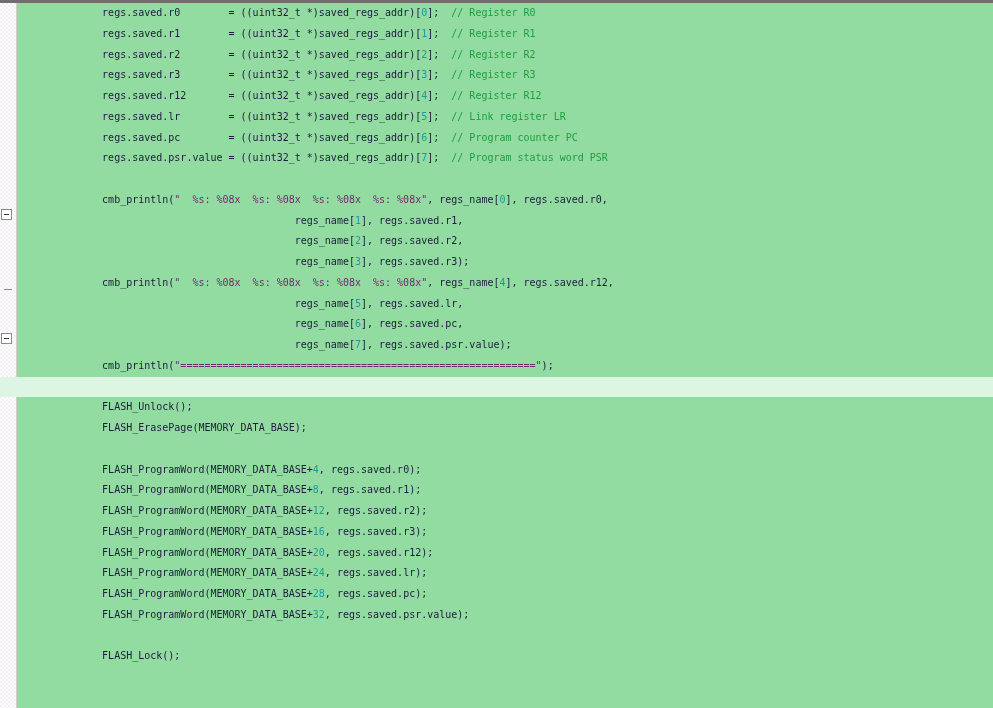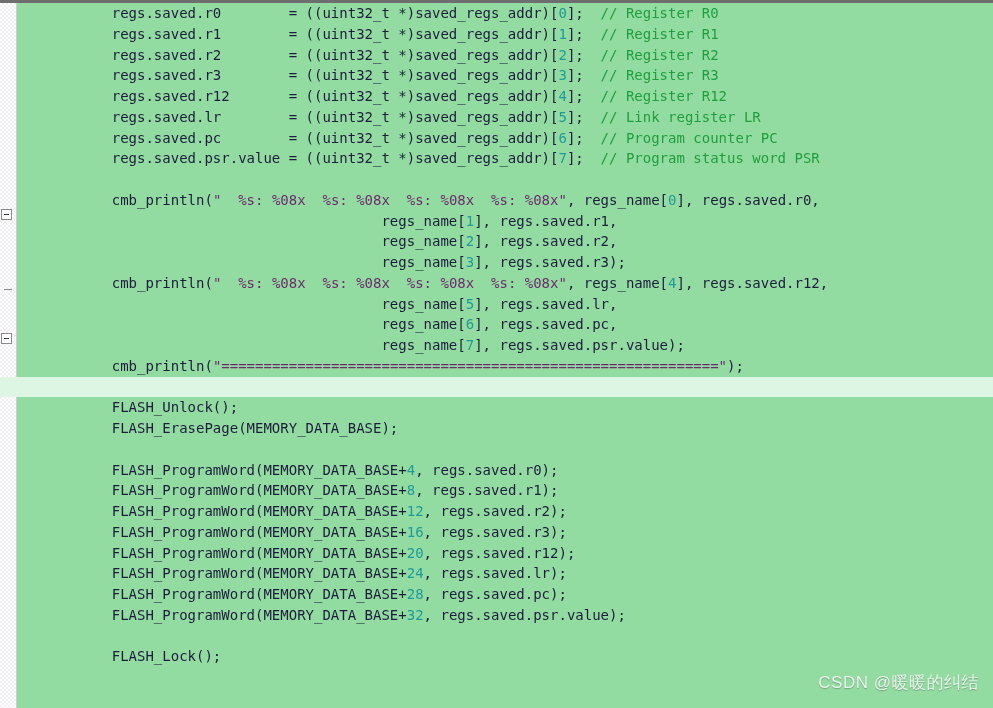--- a/index.html
+++ b/index.html
@@ -77,21 +77,21 @@
   }
 
   
   .code {
     position: absolute;
     top: 3px;
     left: 18px;
     width: 975px;
     height: 627px;
     font-family: "DejaVu Sans Mono", monospace;
-    font-size: 14px;
+    font-size: 10px;
     line-height: 20.75px;
     white-space: pre;
     color: #1c1c3c;
   }
 
   .line {
     height: 20.75px;
     position: relative;
     padding-left: 60px;
     box-sizing: border-box;
@@ -129,14 +129,13 @@
 
   <div class="gutter">
     <div class="fold-box" style="top:206px;"></div>
     <div class="fold-tick" style="top:286px;"></div>
     <div class="fold-box" style="top:330px;"></div>
     <div class="fold-tick" style="top:392px;"></div>
   </div>
 
   <div class="code" id="code-surface"><div class="line"><span class="tok-plain">    </span><span class="tok-plain">regs.saved.r0        = ((uint32_t *)saved_regs_addr)[</span><span class="tok-num">0</span><span class="tok-plain">];  </span><span class="tok-cmt">// Register R0</span></div><div class="line"><span class="tok-plain">    </span><span class="tok-plain">regs.saved.r1        = ((uint32_t *)saved_regs_addr)[</span><span class="tok-num">1</span><span class="tok-plain">];  </span><span class="tok-cmt">// Register R1</span></div><div class="line"><span class="tok-plain">    </span><span class="tok-plain">regs.saved.r2        = ((uint32_t *)saved_regs_addr)[</span><span class="tok-num">2</span><span class="tok-plain">];  </span><span class="tok-cmt">// Register R2</span></div><div class="line"><span class="tok-plain">    </span><span class="tok-plain">regs.saved.r3        = ((uint32_t *)saved_regs_addr)[</span><span class="tok-num">3</span><span class="tok-plain">];  </span><span class="tok-cmt">// Register R3</span></div><div class="line"><span class="tok-plain">    </span><span class="tok-plain">regs.saved.r12       = ((uint32_t *)saved_regs_addr)[</span><span class="tok-num">4</span><span class="tok-plain">];  </span><span class="tok-cmt">// Register R12</span></div><div class="line"><span class="tok-plain">    </span><span class="tok-plain">regs.saved.lr        = ((uint32_t *)saved_regs_addr)[</span><span class="tok-num">5</span><span class="tok-plain">];  </span><span class="tok-cmt">// Link register LR</span></div><div class="line"><span class="tok-plain">    </span><span class="tok-plain">regs.saved.pc        = ((uint32_t *)saved_regs_addr)[</span><span class="tok-num">6</span><span class="tok-plain">];  </span><span class="tok-cmt">// Program counter PC</span></div><div class="line"><span class="tok-plain">    </span><span class="tok-plain">regs.saved.psr.value = ((uint32_t *)saved_regs_addr)[</span><span class="tok-num">7</span><span class="tok-plain">];  </span><span class="tok-cmt">// Program status word PSR</span></div><div class="line">​</div><div class="line"><span class="tok-plain">    </span><span class="tok-plain">cmb_println(</span><span class="tok-str">"  %s: %08x  %s: %08x  %s: %08x  %s: %08x"</span><span class="tok-plain">, regs_name[</span><span class="tok-num">0</span><span class="tok-plain">], regs.saved.r0,</span></div><div class="line"><span class="tok-plain">                                    </span><span class="tok-plain">regs_name[</span><span class="tok-num">1</span><span class="tok-plain">], regs.saved.r1,</span></div><div class="line"><span class="tok-plain">                                    </span><span class="tok-plain">regs_name[</span><span class="tok-num">2</span><span class="tok-plain">], regs.saved.r2,</span></div><div class="line"><span class="tok-plain">                                    </span><span class="tok-plain">regs_name[</span><span class="tok-num">3</span><span class="tok-plain">], regs.saved.r3);</span></div><div class="line"><span class="tok-plain">    </span><span class="tok-plain">cmb_println(</span><span class="tok-str">"  %s: %08x  %s: %08x  %s: %08x  %s: %08x"</span><span class="tok-plain">, regs_name[</span><span class="tok-num">4</span><span class="tok-plain">], regs.saved.r12,</span></div><div class="line"><span class="tok-plain">                                    </span><span class="tok-plain">regs_name[</span><span class="tok-num">5</span><span class="tok-plain">], regs.saved.lr,</span></div><div class="line"><span class="tok-plain">                                    </span><span class="tok-plain">regs_name[</span><span class="tok-num">6</span><span class="tok-plain">], regs.saved.pc,</span></div><div class="line"><span class="tok-plain">                                    </span><span class="tok-plain">regs_name[</span><span class="tok-num">7</span><span class="tok-plain">], regs.saved.psr.value);</span></div><div class="line"><span class="tok-plain">    </span><span class="tok-plain">cmb_println(</span><span class="tok-str">"==========================================================="</span><span class="tok-plain">);</span></div><div class="line caret-line">​</div><div class="line"><span class="tok-plain">    </span><span class="tok-plain">FLASH_Unlock();</span></div><div class="line"><span class="tok-plain">    </span><span class="tok-plain">FLASH_ErasePage(MEMORY_DATA_BASE);</span></div><div class="line">​</div><div class="line"><span class="tok-plain">    </span><span class="tok-plain">FLASH_ProgramWord(MEMORY_DATA_BASE+</span><span class="tok-num">4</span><span class="tok-plain">, regs.saved.r0);</span></div><div class="line"><span class="tok-plain">    </span><span class="tok-plain">FLASH_ProgramWord(MEMORY_DATA_BASE+</span><span class="tok-num">8</span><span class="tok-plain">, regs.saved.r1);</span></div><div class="line"><span class="tok-plain">    </span><span class="tok-plain">FLASH_ProgramWord(MEMORY_DATA_BASE+</span><span class="tok-num">12</span><span class="tok-plain">, regs.saved.r2);</span></div><div class="line"><span class="tok-plain">    </span><span class="tok-plain">FLASH_ProgramWord(MEMORY_DATA_BASE+</span><span class="tok-num">16</span><span class="tok-plain">, regs.saved.r3);</span></div><div class="line"><span class="tok-plain">    </span><span class="tok-plain">FLASH_ProgramWord(MEMORY_DATA_BASE+</span><span class="tok-num">20</span><span class="tok-plain">, regs.saved.r12);</span></div><div class="line"><span class="tok-plain">    </span><span class="tok-plain">FLASH_ProgramWord(MEMORY_DATA_BASE+</span><span class="tok-num">24</span><span class="tok-plain">, regs.saved.lr);</span></div><div class="line"><span class="tok-plain">    </span><span class="tok-plain">FLASH_ProgramWord(MEMORY_DATA_BASE+</span><span class="tok-num">28</span><span class="tok-plain">, regs.saved.pc);</span></div><div class="line"><span class="tok-plain">    </span><span class="tok-plain">FLASH_ProgramWord(MEMORY_DATA_BASE+</span><span class="tok-num">32</span><span class="tok-plain">, regs.saved.psr.value);</span></div><div class="line">​</div><div class="line"><span class="tok-plain">    </span><span class="tok-plain">FLASH_Lock();</span></div></div>
 
-  <div class="watermark">CSDN @暖暖的纠结</div>
 </div>
 
 </body></html>

